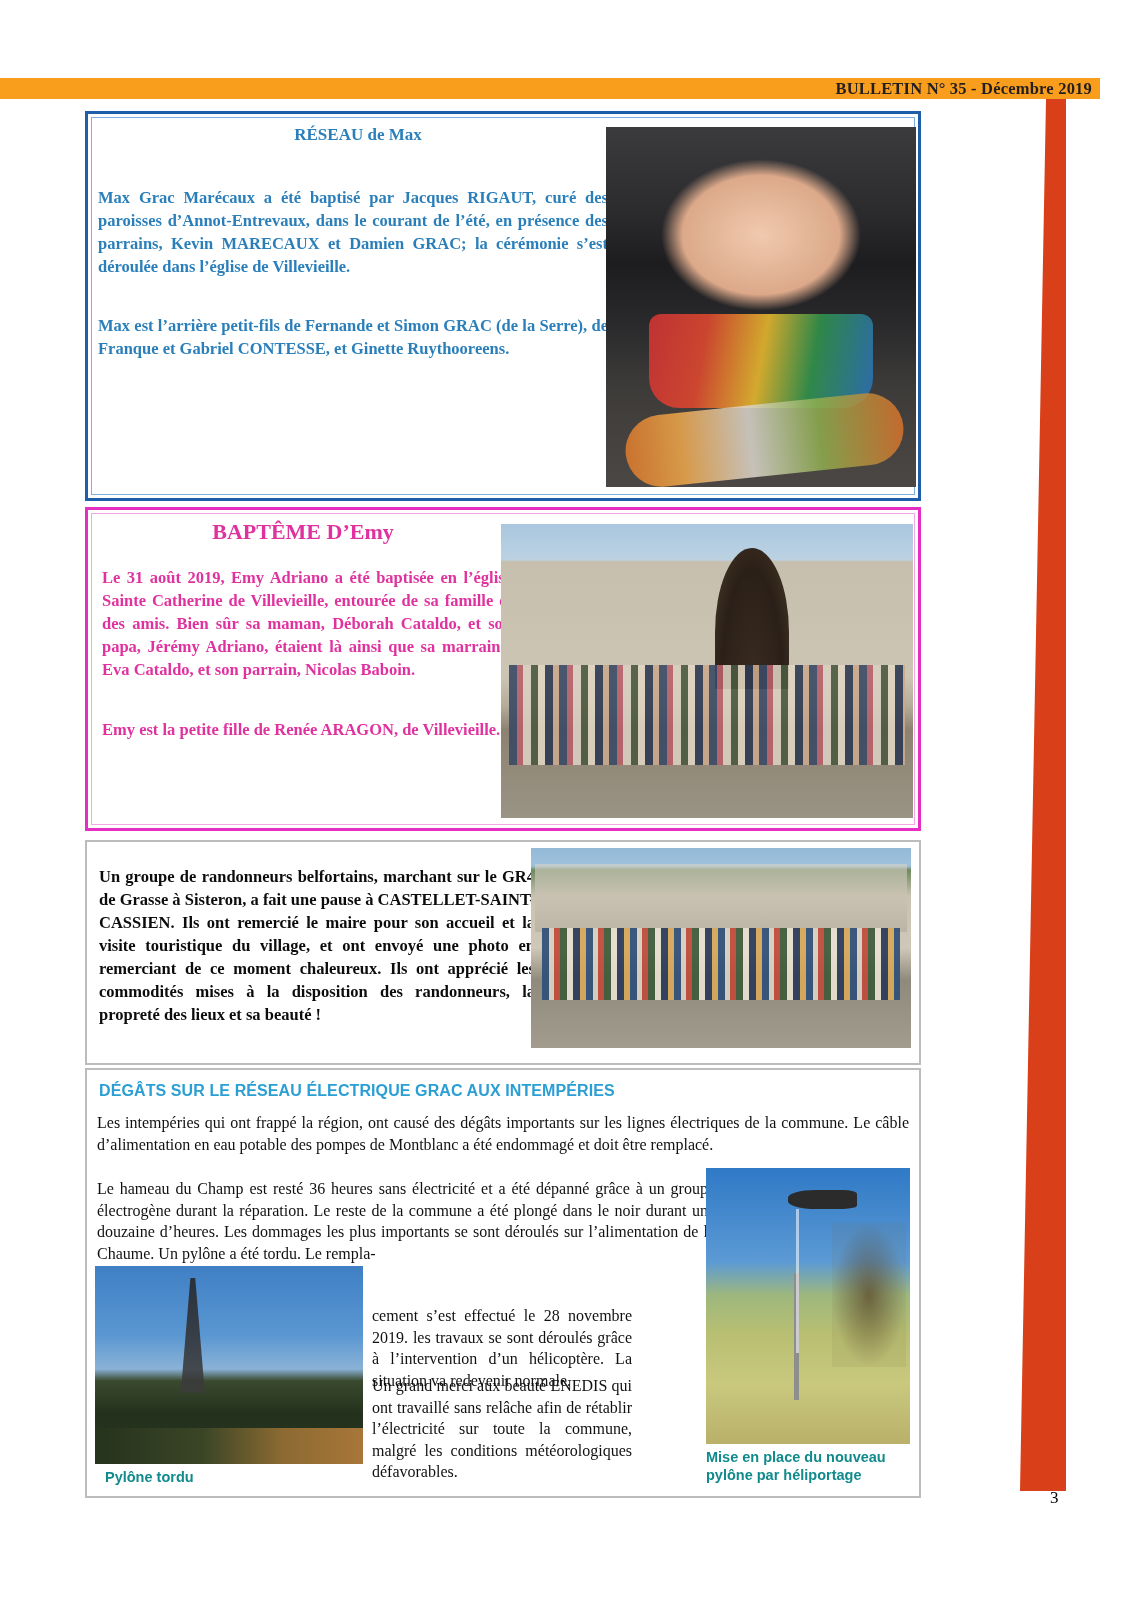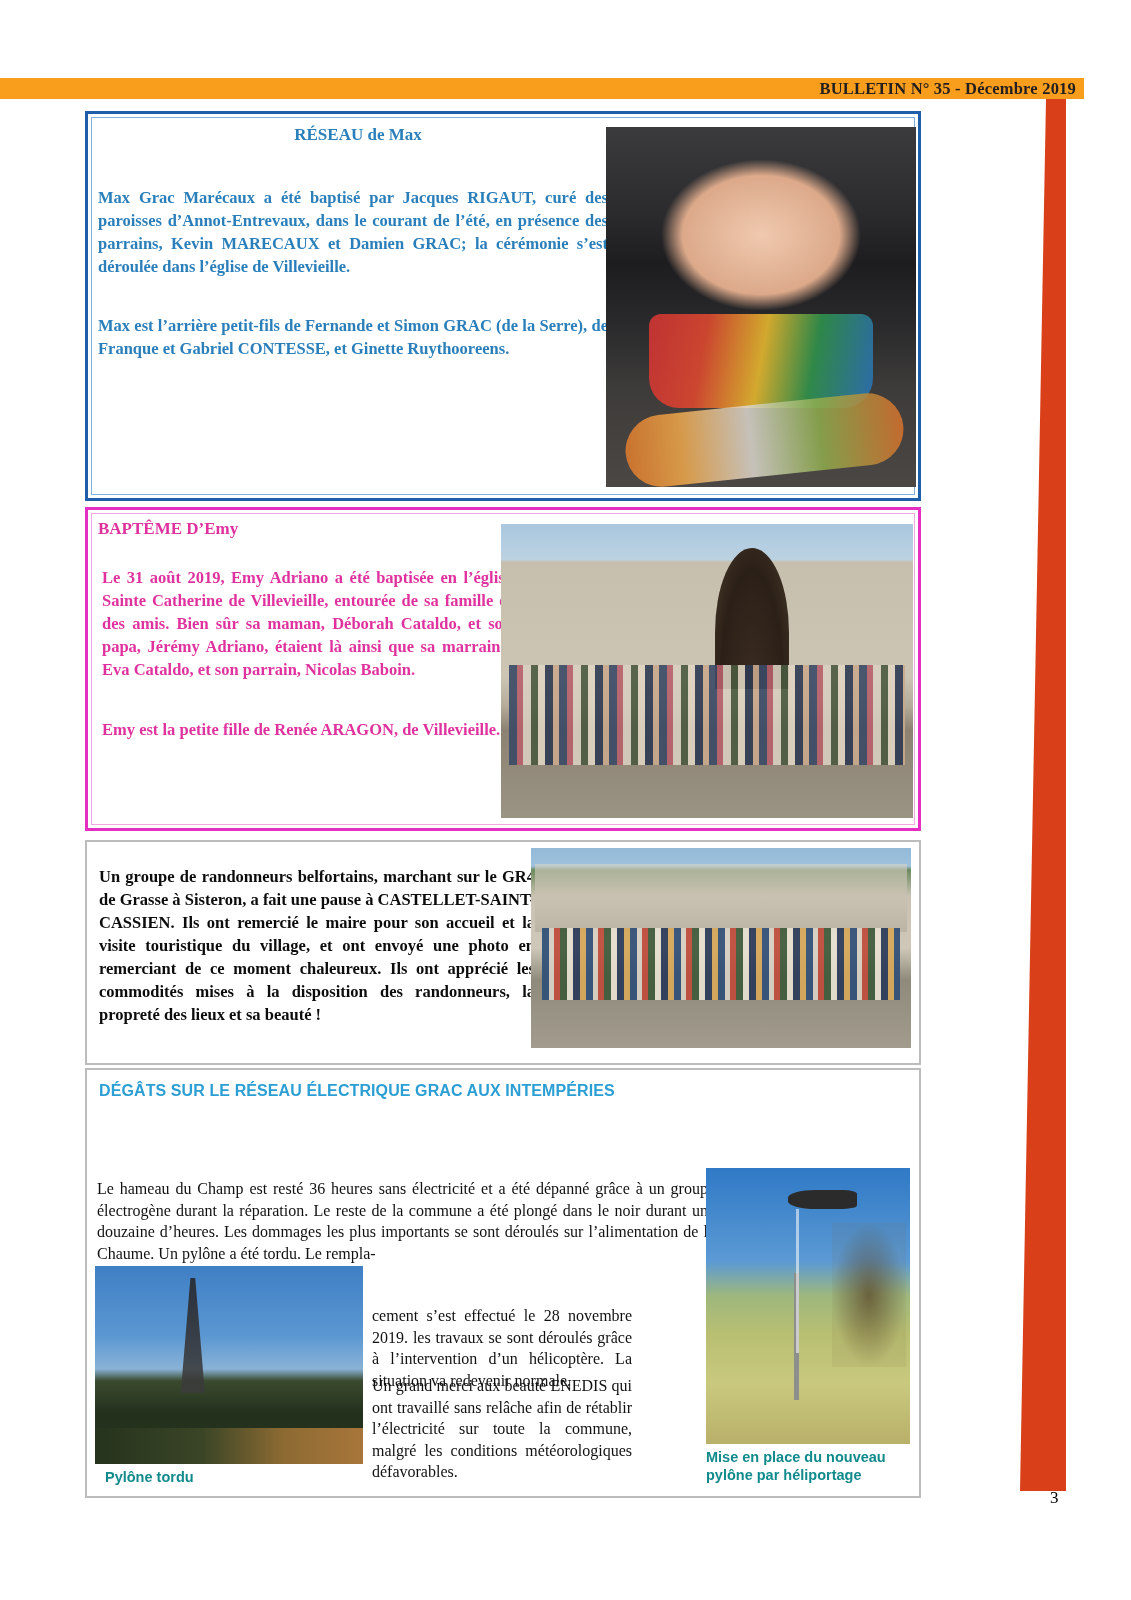--- a/index.html
+++ b/index.html
@@ -17,20 +17,21 @@
   }
 
   
   #header-bar {
     position: absolute;
     left: 0;
     top: 78px;
     width: 1084px;
     height: 21px;
     background: #f99d1c;
+    padding-left: 16px;
   }
   #header-title {
     position: absolute;
     right: 8px;
     top: 0;
     height: 21px;
     line-height: 21px;
     font-family: "Liberation Serif", serif;
     font-weight: bold;
     font-size: 16.5px;
@@ -127,23 +128,24 @@
     position: absolute;
     inset: 3px;
     border: 1px solid #f2a6e3;
     pointer-events: none;
   }
   .title-pink {
     position: absolute;
     left: 10px;
     top: 9px;
     width: 410px;
-    font-family: "Liberation Serif", serif;
-    font-weight: bold;
-    font-size: 17px;
+    text-align: center;
+    font-family: "Liberation Serif", serif;
+    font-weight: bold;
+    font-size: 22px;
     color: #e0329f;
   }
   .body-pink {
     position: absolute;
     left: 14px;
     width: 410px;
     font-family: "Liberation Serif", serif;
     font-weight: bold;
     font-size: 16.5px;
     line-height: 23px;
@@ -418,20 +420,21 @@
   <div class="body-black-bold">Un groupe de randonneurs belfortains, marchant sur le GR4 de Grasse à Sisteron, a fait une pause à CASTELLET-SAINT-CASSIEN. Ils ont remercié le maire pour son accueil et la visite touristique du village, et ont envoyé une photo en remerciant de ce moment chaleureux. Ils ont apprécié les commodités mises à la disposition des randonneurs, la propreté des lieux et sa beauté !</div>
 
   <div id="photo-rando">
     <div class="ph ph-hikers"></div>
   </div>
 </div>
 
 <div class="box" id="box-degats">
   <div id="degats-title">DÉGÂTS SUR LE RÉSEAU ÉLECTRIQUE GRAC AUX INTEMPÉRIES</div>
 
+  <div class="serif-body" id="degats-p1">Les intempéries qui ont frappé la région, ont causé des dégâts importants sur les lignes électriques de la commune. Le câble d’alimentation en eau potable des pompes de Montblanc a été endommagé et doit être remplacé.</div>
   <div class="serif-body" id="degats-p2">Le hameau du Champ est resté 36 heures sans électricité et a été dépanné grâce à un groupe électrogène durant la réparation. Le reste de la commune a été plongé dans le noir durant une douzaine d’heures. Les dommages les plus importants se sont déroulés sur l’alimentation de la Chaume. Un pylône a été tordu. Le rempla-</div>
   <div class="serif-body" id="degats-p3">cement s’est effectué le 28 novembre 2019. les travaux se sont déroulés grâce à l’intervention d’un hélicoptère. La situation va redevenir normale.</div>
   <div class="serif-body" id="degats-p4">Un grand merci aux beauté ENEDIS qui ont travaillé sans relâche afin de rétablir l’électricité sur toute la commune, malgré les conditions météorologiques défavorables.</div>
 
   <div id="photo-pylone-tordu">
     <div class="ph ph-pylon"></div>
   </div>
   <div class="caption-teal" id="caption-pylone">Pylône tordu</div>
 
   <div id="photo-helico">

